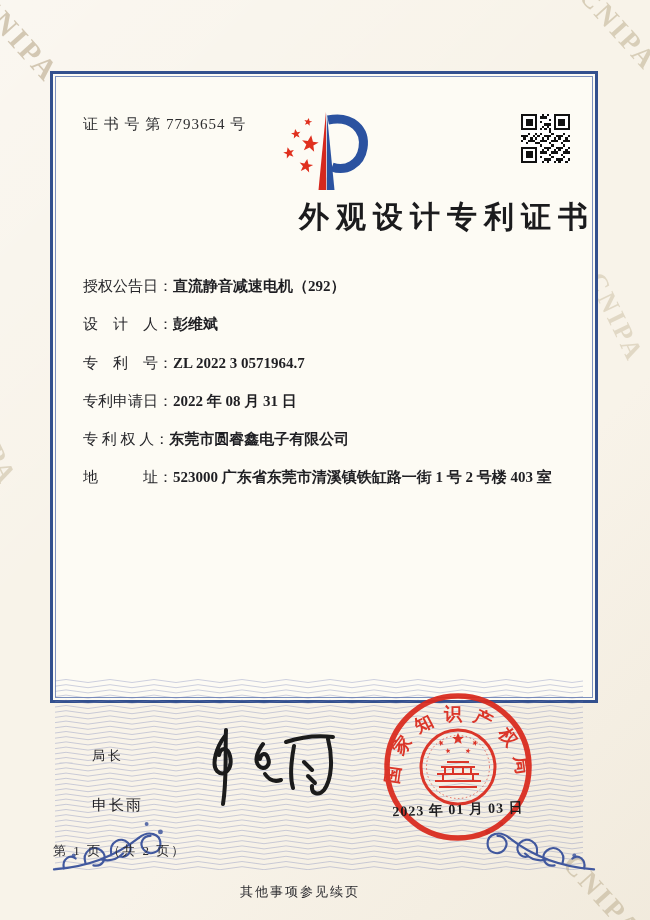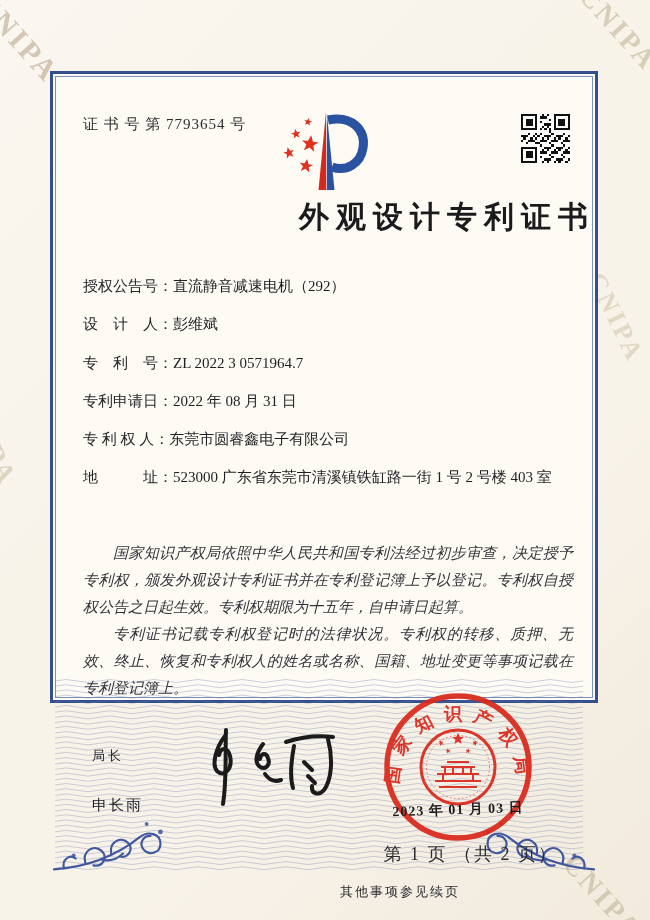--- a/index.html
+++ b/index.html
@@ -15,40 +15,40 @@
          border:3px solid #33508e;background:#fdfbf4;}
   .frame-inner{position:absolute;inset:2px;border:1px solid #7c90bd;pointer-events:none;}
   .cert-no{position:absolute;left:30px;top:41px;font-size:15px;color:#2e2e30;letter-spacing:1px;}
   .logo{position:absolute;left:217px;top:36px;}
   .title{position:absolute;left:0;top:123px;width:100%;text-align:right;
          font-size:30px;font-weight:700;color:#1b1b1d;letter-spacing:7px;}
   .qr{position:absolute;left:468px;top:40px;background:#fff;}
   .fields{position:absolute;left:30px;top:202px;width:500px;}
   .frow{height:21px;line-height:21px;margin-bottom:17.3px;font-size:15px;color:#26262a;white-space:nowrap;}
   .flabel{color:#26262a;}
-  .fvalue{color:#1f1f23;}
+  .fvalue{color:#1f1f23;font-weight:bold;}
   .fpair{display:inline-block;width:247px;}
   .body-text{position:absolute;left:30px;width:490px;top:466px;font-size:15px;line-height:27px;
              color:#33333a;text-align:justify;font-style:italic;}
   .body-text p{margin:0;text-indent:2em;}
   .waves{position:absolute;left:2px;top:604px;}
   .ornament{position:absolute;top:702px;}
   .orn-left{left:-1px;}
   .orn-right{left:405px;transform:scaleX(-1);}
   .sig-title{position:absolute;left:39px;top:673px;font-family:"Liberation Sans",sans-serif;
              font-size:13px;color:#202024;letter-spacing:3px;}
   .sig-name{position:absolute;left:39px;top:722px;font-family:"Liberation Sans",sans-serif;
             font-size:15px;color:#202024;letter-spacing:2px;}
   .signature{position:absolute;left:138px;top:650px;}
   .seal{position:absolute;left:320px;top:608px;}
   .seal-date{position:absolute;left:320px;top:727px;width:170px;text-align:center;
              font-size:14px;font-weight:700;color:#1c1c1e;transform:rotate(-2deg);letter-spacing:1px;}
-  .page-info{position:absolute;left:0;top:768px;width:505px;text-align:right;
-             font-size:18px;color:#2c2c30;letter-spacing:2px;}
-  .note{position:absolute;left:140px;top:883px;width:320px;text-align:right;
+  .page-info{position:absolute;left:0;top:768px;width:505px;text-align:left;
+             font-size:13px;color:#2c2c30;letter-spacing:2px;}
+  .note{position:absolute;left:140px;top:883px;width:320px;text-align:center;
         font-size:13px;color:#2c2c30;letter-spacing:2px;}
 </style>
 </head>
 <body>
 
 <div class="page">
 
   <span class="wm" style="left:-6px;top:-14px;font-size:30px;transform:rotate(48deg);color:rgba(185,168,138,.6);">CNIPA</span>
   <span class="wm" style="left:596px;top:-20px;font-size:28px;transform:rotate(48deg);color:rgba(190,174,144,.55);">CNIPA</span>
   <span class="wm" style="left:352px;top:120px;font-size:26px;transform:rotate(55deg);color:rgba(205,194,168,.4);">CNIPA</span>
@@ -266,43 +266,39 @@
           <rect x="14" y="20" width="1" height="1" fill="#111"></rect>
           <rect x="16" y="20" width="1" height="1" fill="#111"></rect>
           <rect x="19" y="20" width="1" height="1" fill="#111"></rect>
         </g>
     </svg>
 
     <div class="title">外观设计专利证书</div>
 
     <div class="fields">
       <div class="frow">
-        <span class="flabel">授权公告号：</span><span class="fvalue">直流静音减速电机（292）</span>
+        <span class="flabel">授权公告日：</span><span class="fvalue">直流静音减速电机（292）</span>
       </div>
       <div class="frow">
         <span class="flabel">设　计　人：</span><span class="fvalue">彭维斌</span>
       </div>
       <div class="frow">
         <span class="flabel">专　利　号：</span><span class="fvalue">ZL 2022 3 0571964.7</span>
       </div>
       <div class="frow">
         <span class="flabel">专利申请日：</span><span class="fvalue">2022 年 08 月 31 日</span>
       </div>
       <div class="frow">
         <span class="flabel">专 利 权 人：</span><span class="fvalue">东莞市圆睿鑫电子有限公司</span>
       </div>
       <div class="frow">
         <span class="flabel">地　　　址：</span><span class="fvalue">523000 广东省东莞市清溪镇铁缸路一街 1 号 2 号楼 403 室</span>
       </div>
     </div>
 
-    <div class="body-text">
-      <p>国家知识产权局依照中华人民共和国专利法经过初步审查，决定授予专利权，颁发外观设计专利证书并在专利登记簿上予以登记。专利权自授权公告之日起生效。专利权期限为十五年，自申请日起算。</p>
-      <p>专利证书记载专利权登记时的法律状况。专利权的转移、质押、无效、终止、恢复和专利权人的姓名或名称、国籍、地址变更等事项记载在专利登记簿上。</p>
-    </div>
 
     <div class="sig-title">局长</div>
     <div class="sig-name">申长雨</div>
     <svg class="signature" width="155" height="88" viewBox="0 0 155 88">
       <g fill="none" stroke="#1b1b1b" stroke-width="4" stroke-linecap="round" stroke-linejoin="round">
         <path d="M34,12 C26,22 20,40 26,47 C33,54 42,45 39,32 C37,23 30,23 28,31"></path>
         <path d="M35,6 C34,28 36,56 32,80"></path>
         <path d="M72,20 C66,28 63,37 68,42 C73,47 80,42 77,34 C75,28 70,29 69,35"></path>
         <path d="M74,50 c4,6 10,8 16,6"></path>
         <path d="M95,18 C110,13 126,11 142,13"></path>

